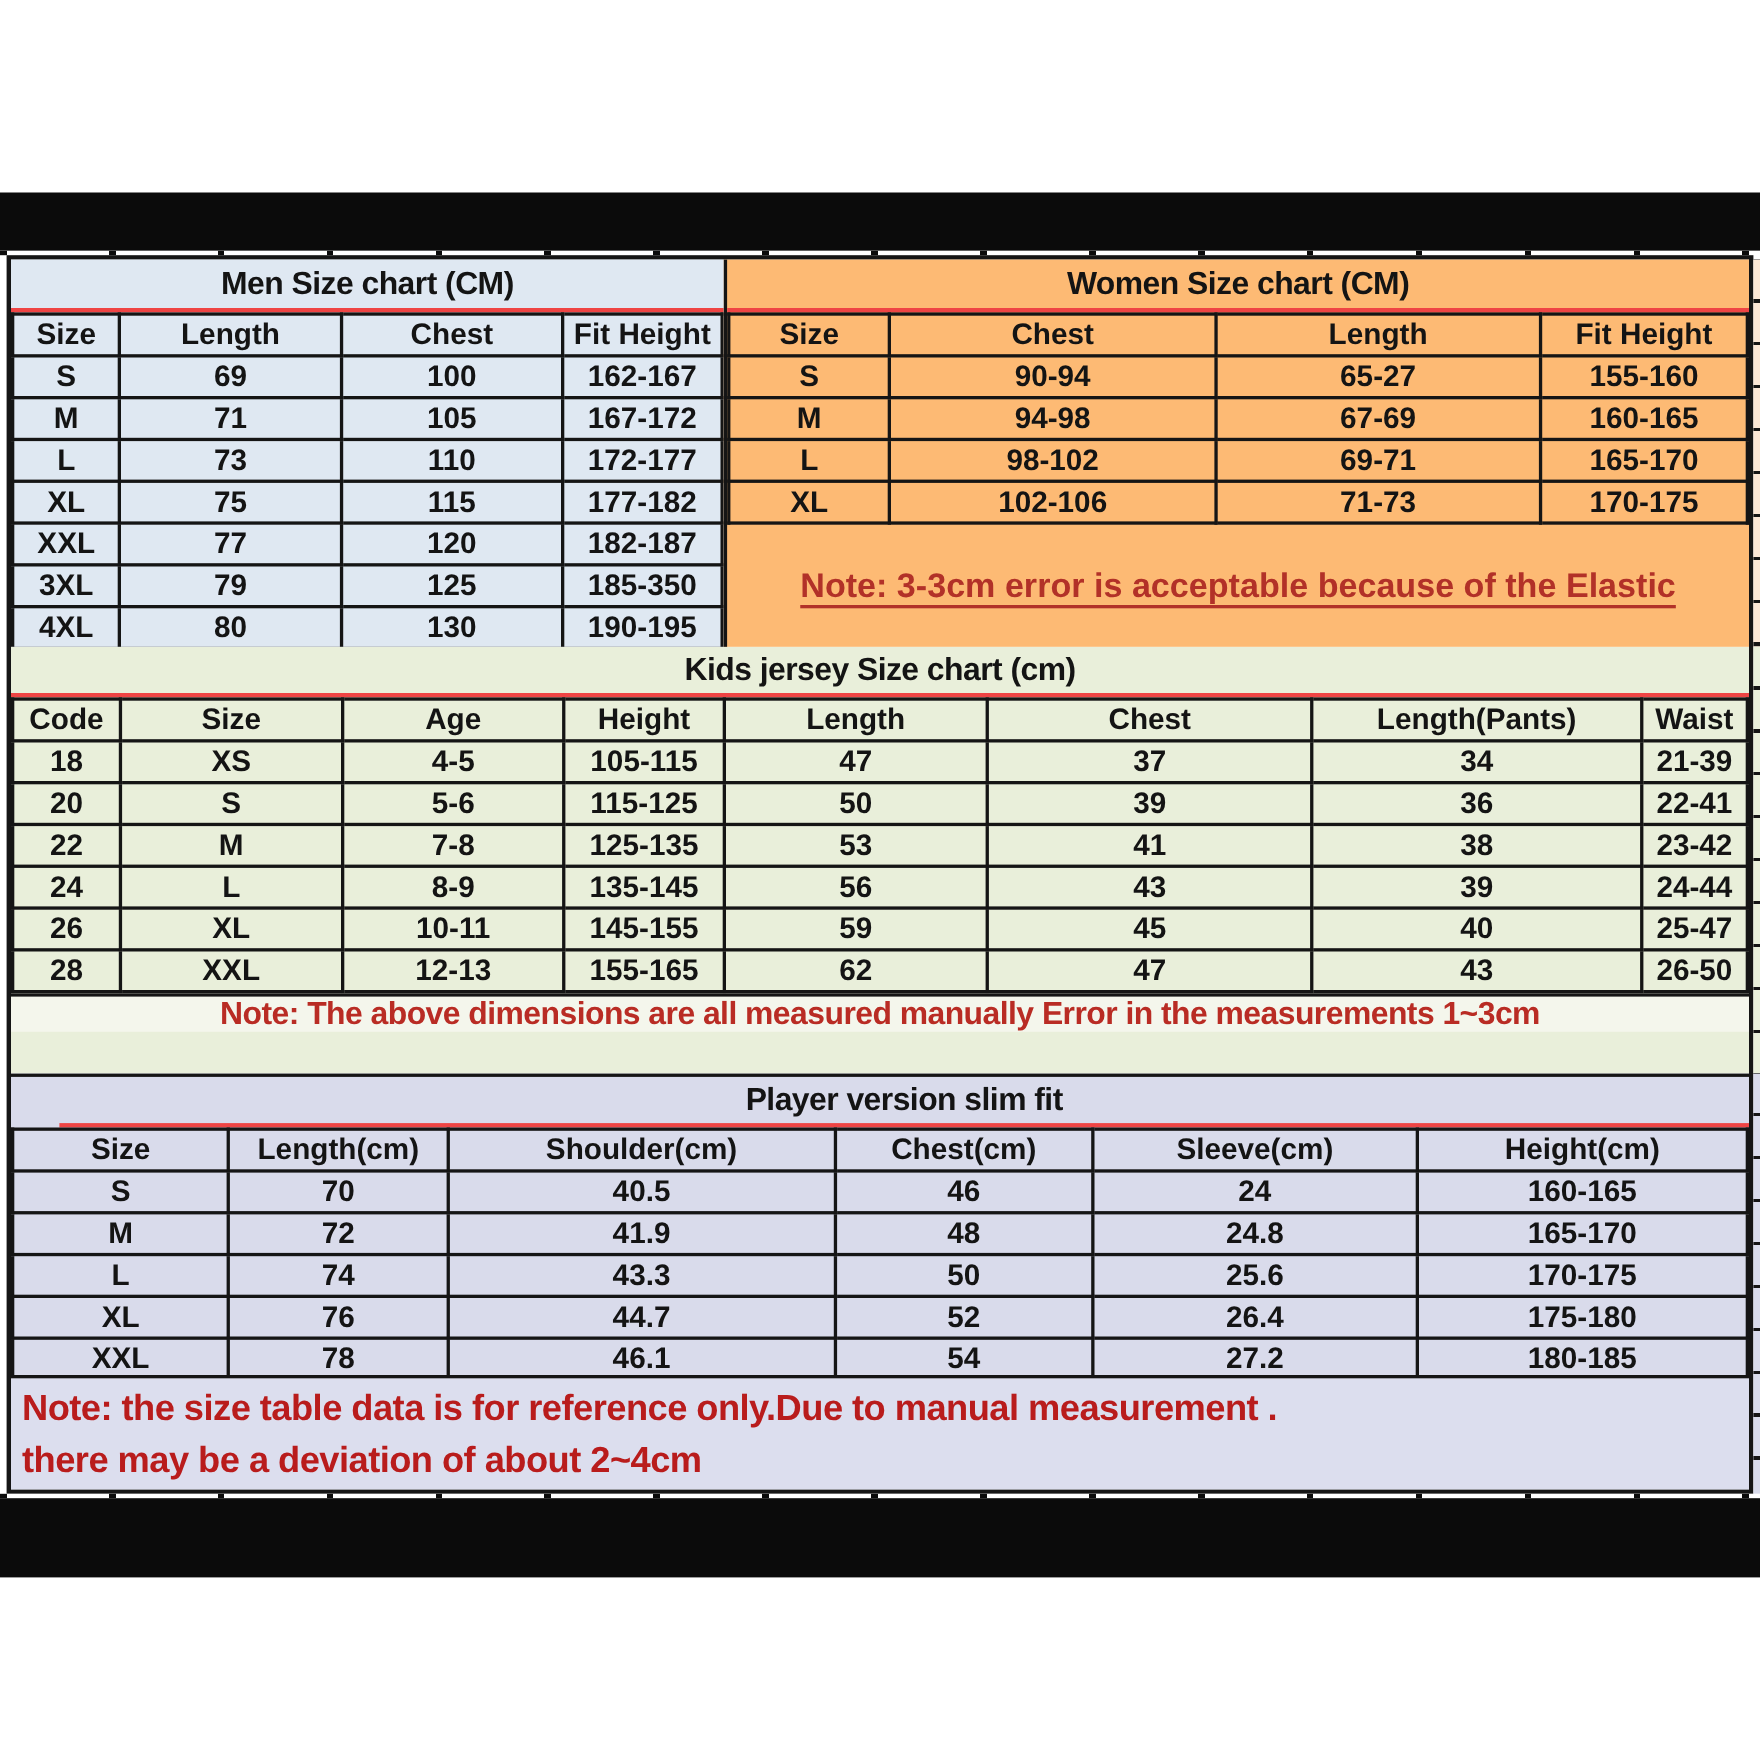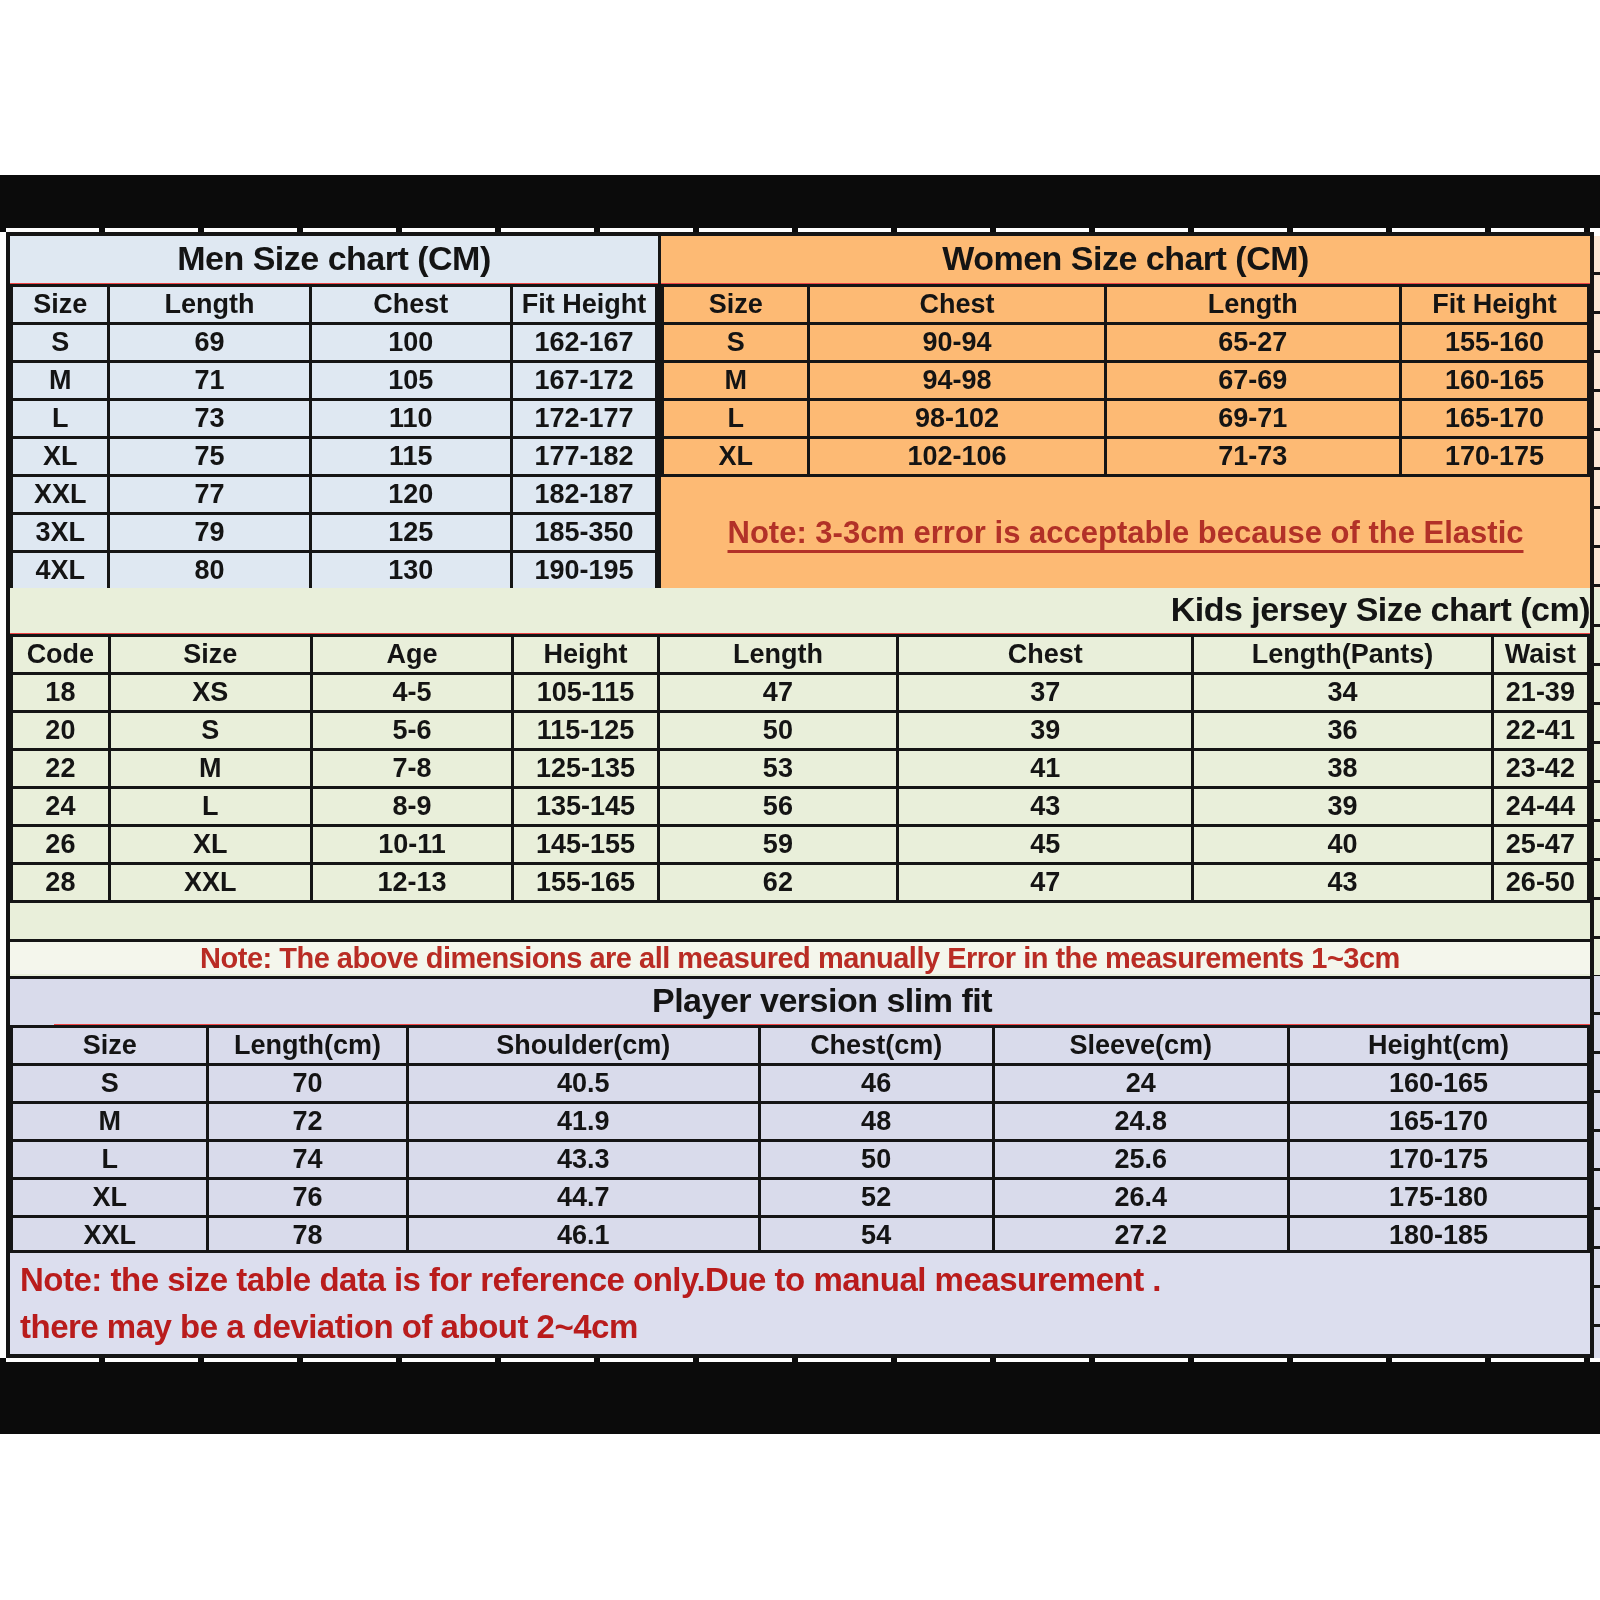--- a/index.html
+++ b/index.html
@@ -31,22 +31,22 @@
   table.sizes-table { border-collapse: collapse; table-layout: fixed; width: 100%; }
   table.sizes-table th, table.sizes-table td {
     border: 3px solid #151515;
     text-align: center; vertical-align: middle;
     font-weight: bold; font-size: 27px;
     height: 38px; line-height: 1; padding: 0;
     overflow: hidden; white-space: nowrap;
   }
   .table-title {
     height: 48px; line-height: 44px; text-align: center;
-    font-size: 34px; font-weight: bold; letter-spacing: -0.5px;
-    border-bottom: 1px solid #ef4444;
+    font-size: 29px; font-weight: bold; letter-spacing: -0.5px;
+    border-bottom: 4px solid #ef4444;
   }
 
   
   .section-top { display: flex; height: 352px; }
   .men-panel   { width: 648px; background: #dfe8f2; overflow: hidden; }
   .women-panel { flex: 1; background: #fdba74; border-left: 3px solid #151515; overflow: hidden; }
   .men-table th:nth-child(1){width:15.1%}
   .men-table th:nth-child(2){width:31.2%}
   .men-table th:nth-child(3){width:31.2%}
   .men-table th:nth-child(4){width:22.5%}
@@ -55,33 +55,33 @@
   .women-table th:nth-child(3){width:31.9%}
   .women-table th:nth-child(4){width:20.3%}
   .women-note {
     height: 111px; display: flex; align-items: center; justify-content: center;
     font-size: 31px; font-weight: bold; color: #b23128;
     text-decoration: underline; text-decoration-thickness: 3px; text-underline-offset: 7px;
   }
 
   
   .section-kids { height: 388px; background: #e9efda; overflow: hidden; }
-  .section-kids .table-title { height: 46px; line-height: 42px; text-align: right; }
+  .section-kids .table-title { height: 46px; line-height: 42px; }
   .kids-table th:nth-child(1){width:6.2%}
   .kids-table th:nth-child(2){width:12.8%}
   .kids-table th:nth-child(3){width:12.8%}
   .kids-table th:nth-child(4){width:9.2%}
   .kids-table th:nth-child(5){width:15.2%}
   .kids-table th:nth-child(6){width:18.7%}
   .kids-table th:nth-child(7){width:19.0%}
   .kids-table th:nth-child(8){width:6.1%}
   .kids-note {
     height: 35px; background: #f4f6ec; border-top: 3px solid #151515;
     display: flex; align-items: center; justify-content: center;
-    font-size: 29px; font-weight: bold; color: #b92c24; letter-spacing: -0.5px; margin-top: 36px;
+    font-size: 29px; font-weight: bold; color: #b92c24; letter-spacing: -0.5px;
   }
 
   
   .section-player { height: 274px; background: #d9dbeb; border-top: 3px solid #151515; overflow: hidden; }
   .section-player .table-title { height: 46px; line-height: 42px; margin-left: 44px; }
   .player-table th, .player-table td { font-weight: 400; font-size: 30px; }
   .player-table th:nth-child(1){width:12.5%}
   .player-table th:nth-child(2){width:12.7%}
   .player-table th:nth-child(3){width:22.4%}
   .player-table th:nth-child(4){width:14.9%}

